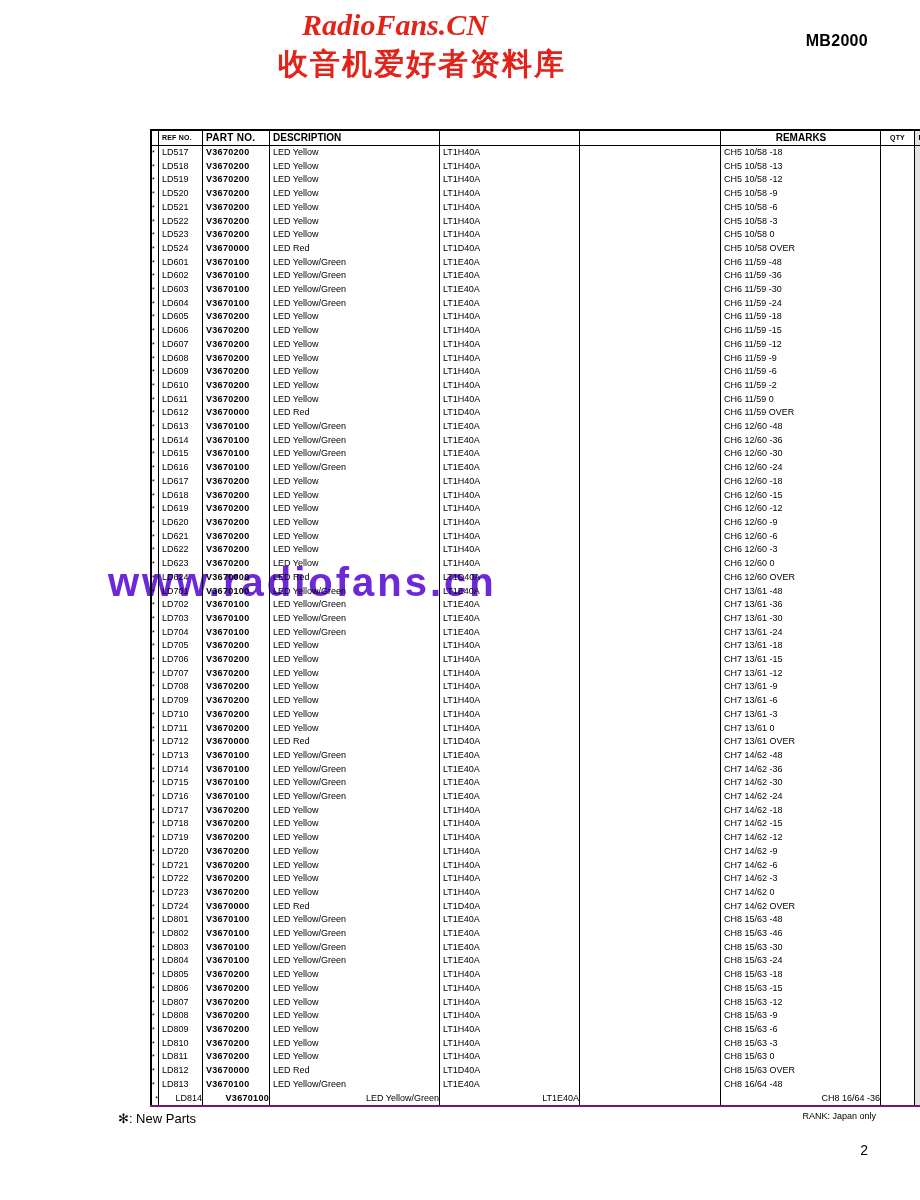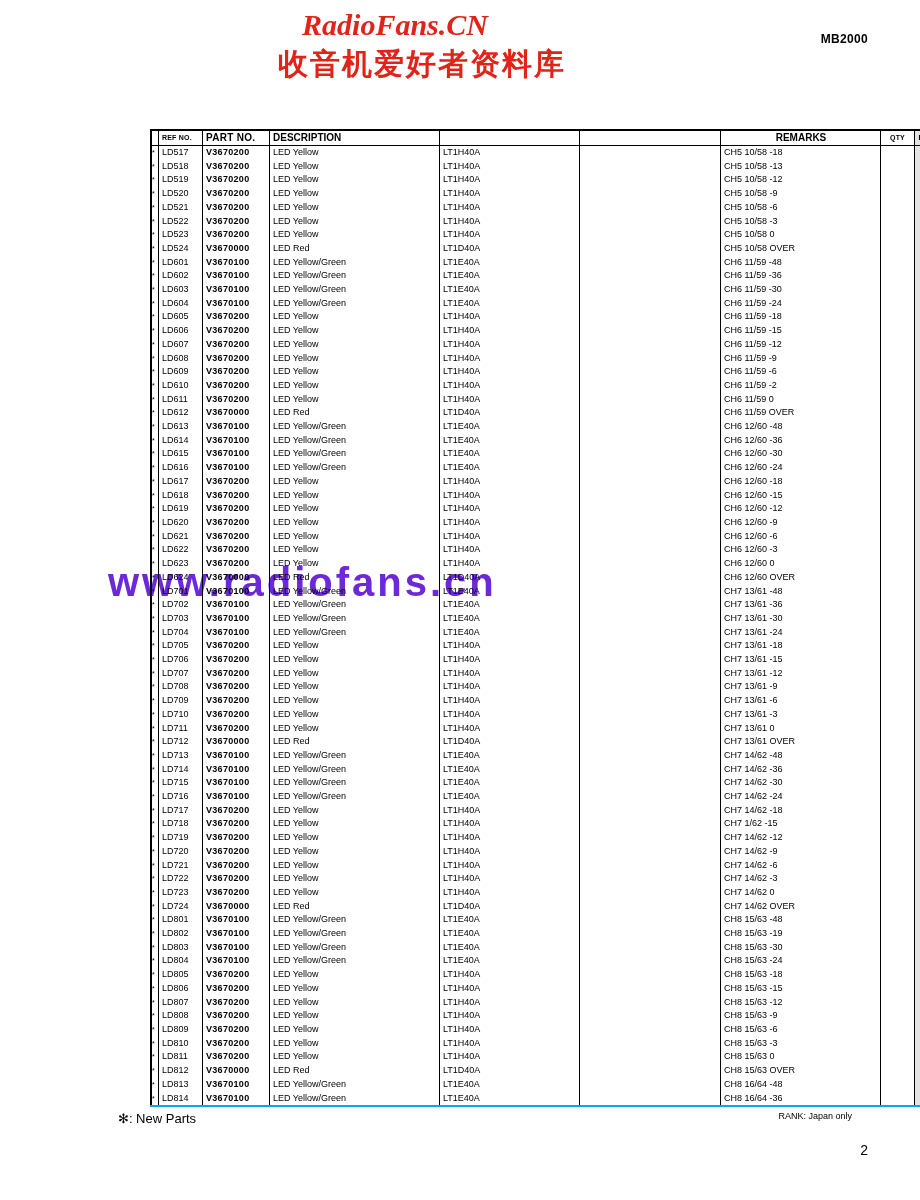--- a/index.html
+++ b/index.html
@@ -47,21 +47,21 @@
     font-weight: bold;
     font-size: 30px;
     color: #e2231a;
     letter-spacing: 2px;
     padding-left: 27px;
   }
   #model-code {
     position: absolute;
     top: 32px;
     right: 52px;
-    font-size: 12px;
+    font-size: 16px;
     font-weight: bold;
     letter-spacing: 0.3px;
   }
 
   
   #page-watermark {
     position: absolute;
     top: 560px;
     left: 108px;
     width: 760px;
@@ -124,37 +124,38 @@
   .c-ref   { width: 40px; }
   .c-part  { width: 63px; font-weight: bold !important; letter-spacing: 0.3px; }
   .c-desc  { width: 166px; }
   .c-code  { width: 136px; }
   .c-blank { width: 137px; }
   .c-rem   { width: 158px; }
   .c-qty   { width: 33px; }
   .c-rank  { width: 28px; background: #e3e3e3; border-right: 2px solid #000 !important; }
 
   table.parts tbody tr:last-child td {
-    border-bottom: 2px solid #0ea5e9;
+    border-bottom: 2px solid #701a75;
+    text-align: right;
   }
   table.parts thead th.c-star { border-top: 2px solid #000; border-bottom: 1px solid #000; }
 
   .star-mark { font-size: 7px; line-height: 13.7px; }
 
   
   #footer-note-left {
     position: absolute;
     top: 1111px;
     left: 118px;
     font-size: 13px;
   }
   #footer-note-right {
     position: absolute;
     top: 1111px;
-    right: 68px;
+    right: 44px;
     font-size: 9px;
   }
   #page-number {
     position: absolute;
     top: 1142px;
     right: 52px;
     font-size: 14px;
     font-family: "Liberation Sans", sans-serif;
   }
 </style>
@@ -724,21 +725,21 @@
           <td class="c-qty"></td>
           <td class="c-rank"></td>
         </tr>
         <tr>
           <td class="c-star"><span class="star-mark">*</span></td>
           <td class="c-ref">LD718</td>
           <td class="c-part">V3670200</td>
           <td class="c-desc">LED Yellow</td>
           <td class="c-code">LT1H40A</td>
           <td class="c-blank"></td>
-          <td class="c-rem">CH7 1/62 -15</td>
+          <td class="c-rem">CH7 14/62 -15</td>
           <td class="c-qty"></td>
           <td class="c-rank"></td>
         </tr>
         <tr>
           <td class="c-star"><span class="star-mark">*</span></td>
           <td class="c-ref">LD719</td>
           <td class="c-part">V3670200</td>
           <td class="c-desc">LED Yellow</td>
           <td class="c-code">LT1H40A</td>
           <td class="c-blank"></td>
@@ -812,21 +813,21 @@
           <td class="c-qty"></td>
           <td class="c-rank"></td>
         </tr>
         <tr>
           <td class="c-star"><span class="star-mark">*</span></td>
           <td class="c-ref">LD802</td>
           <td class="c-part">V3670100</td>
           <td class="c-desc">LED Yellow/Green</td>
           <td class="c-code">LT1E40A</td>
           <td class="c-blank"></td>
-          <td class="c-rem">CH8 15/63 -19</td>
+          <td class="c-rem">CH8 15/63 -46</td>
           <td class="c-qty"></td>
           <td class="c-rank"></td>
         </tr>
         <tr>
           <td class="c-star"><span class="star-mark">*</span></td>
           <td class="c-ref">LD803</td>
           <td class="c-part">V3670100</td>
           <td class="c-desc">LED Yellow/Green</td>
           <td class="c-code">LT1E40A</td>
           <td class="c-blank"></td>

